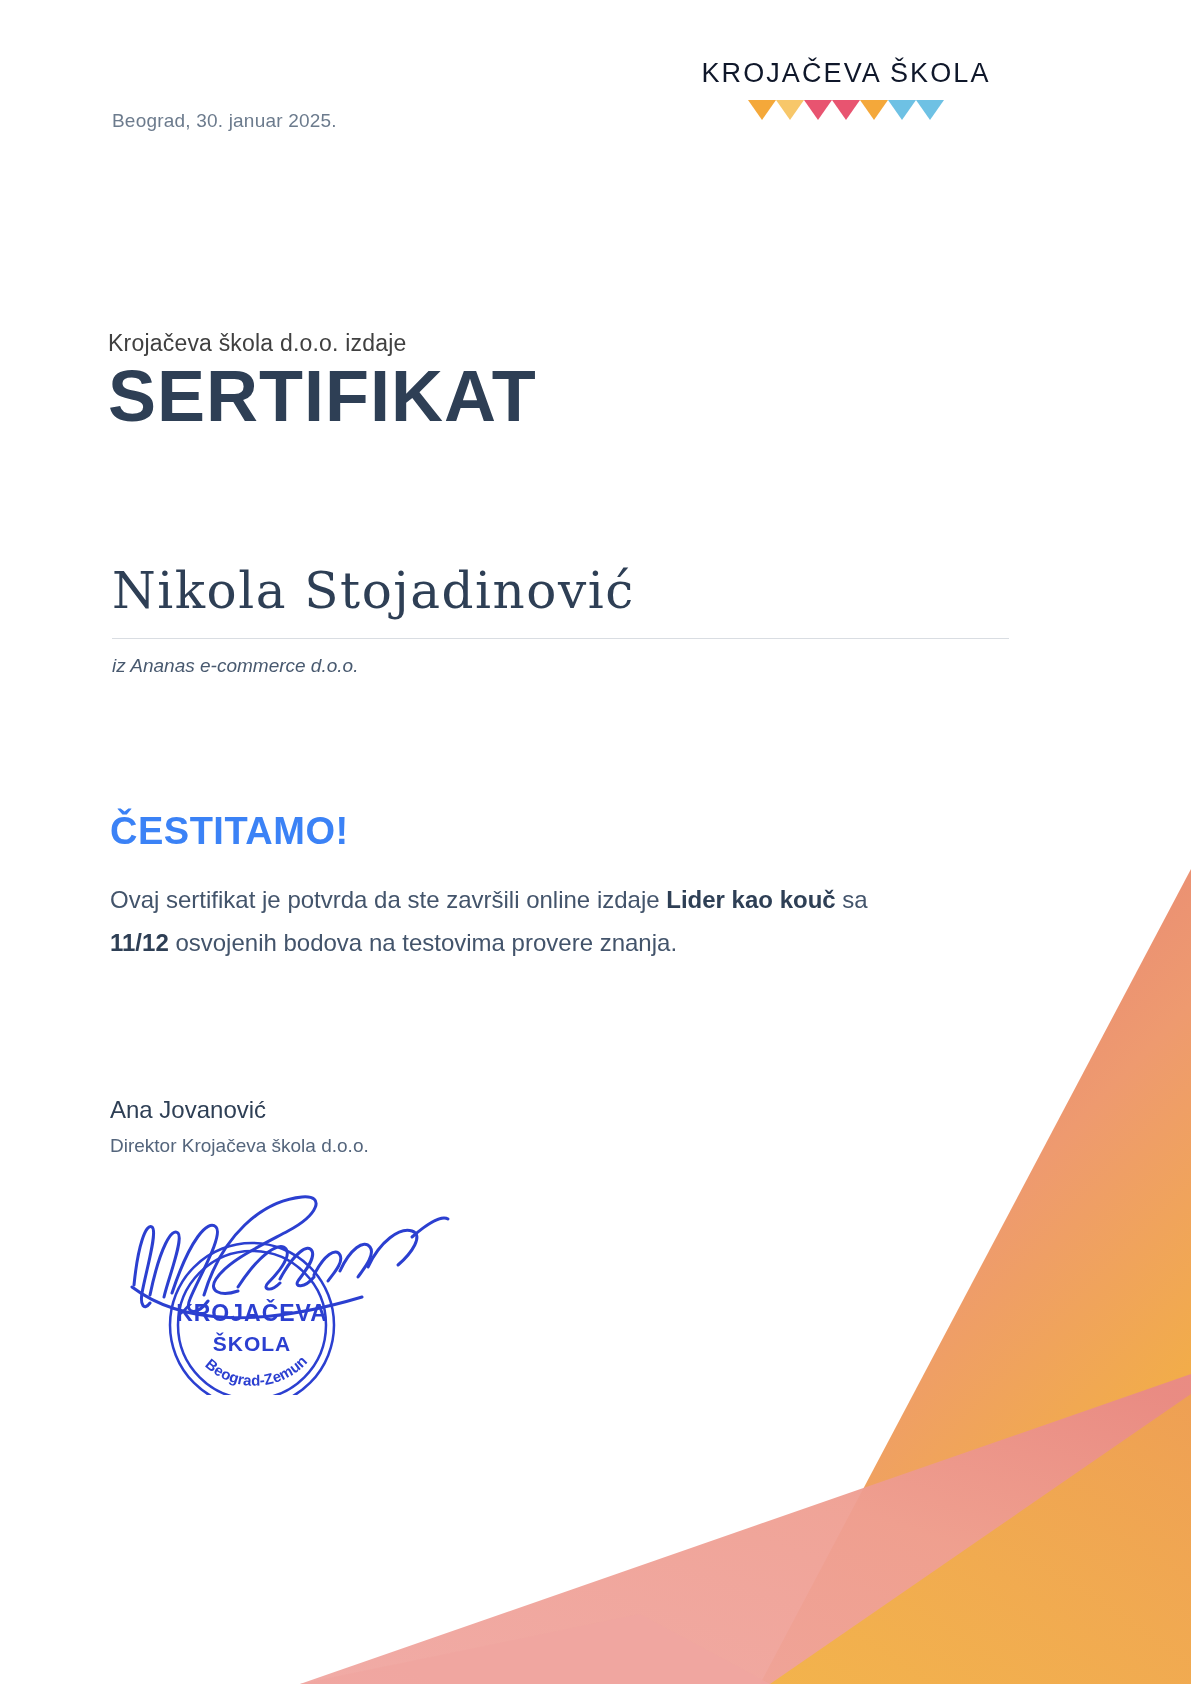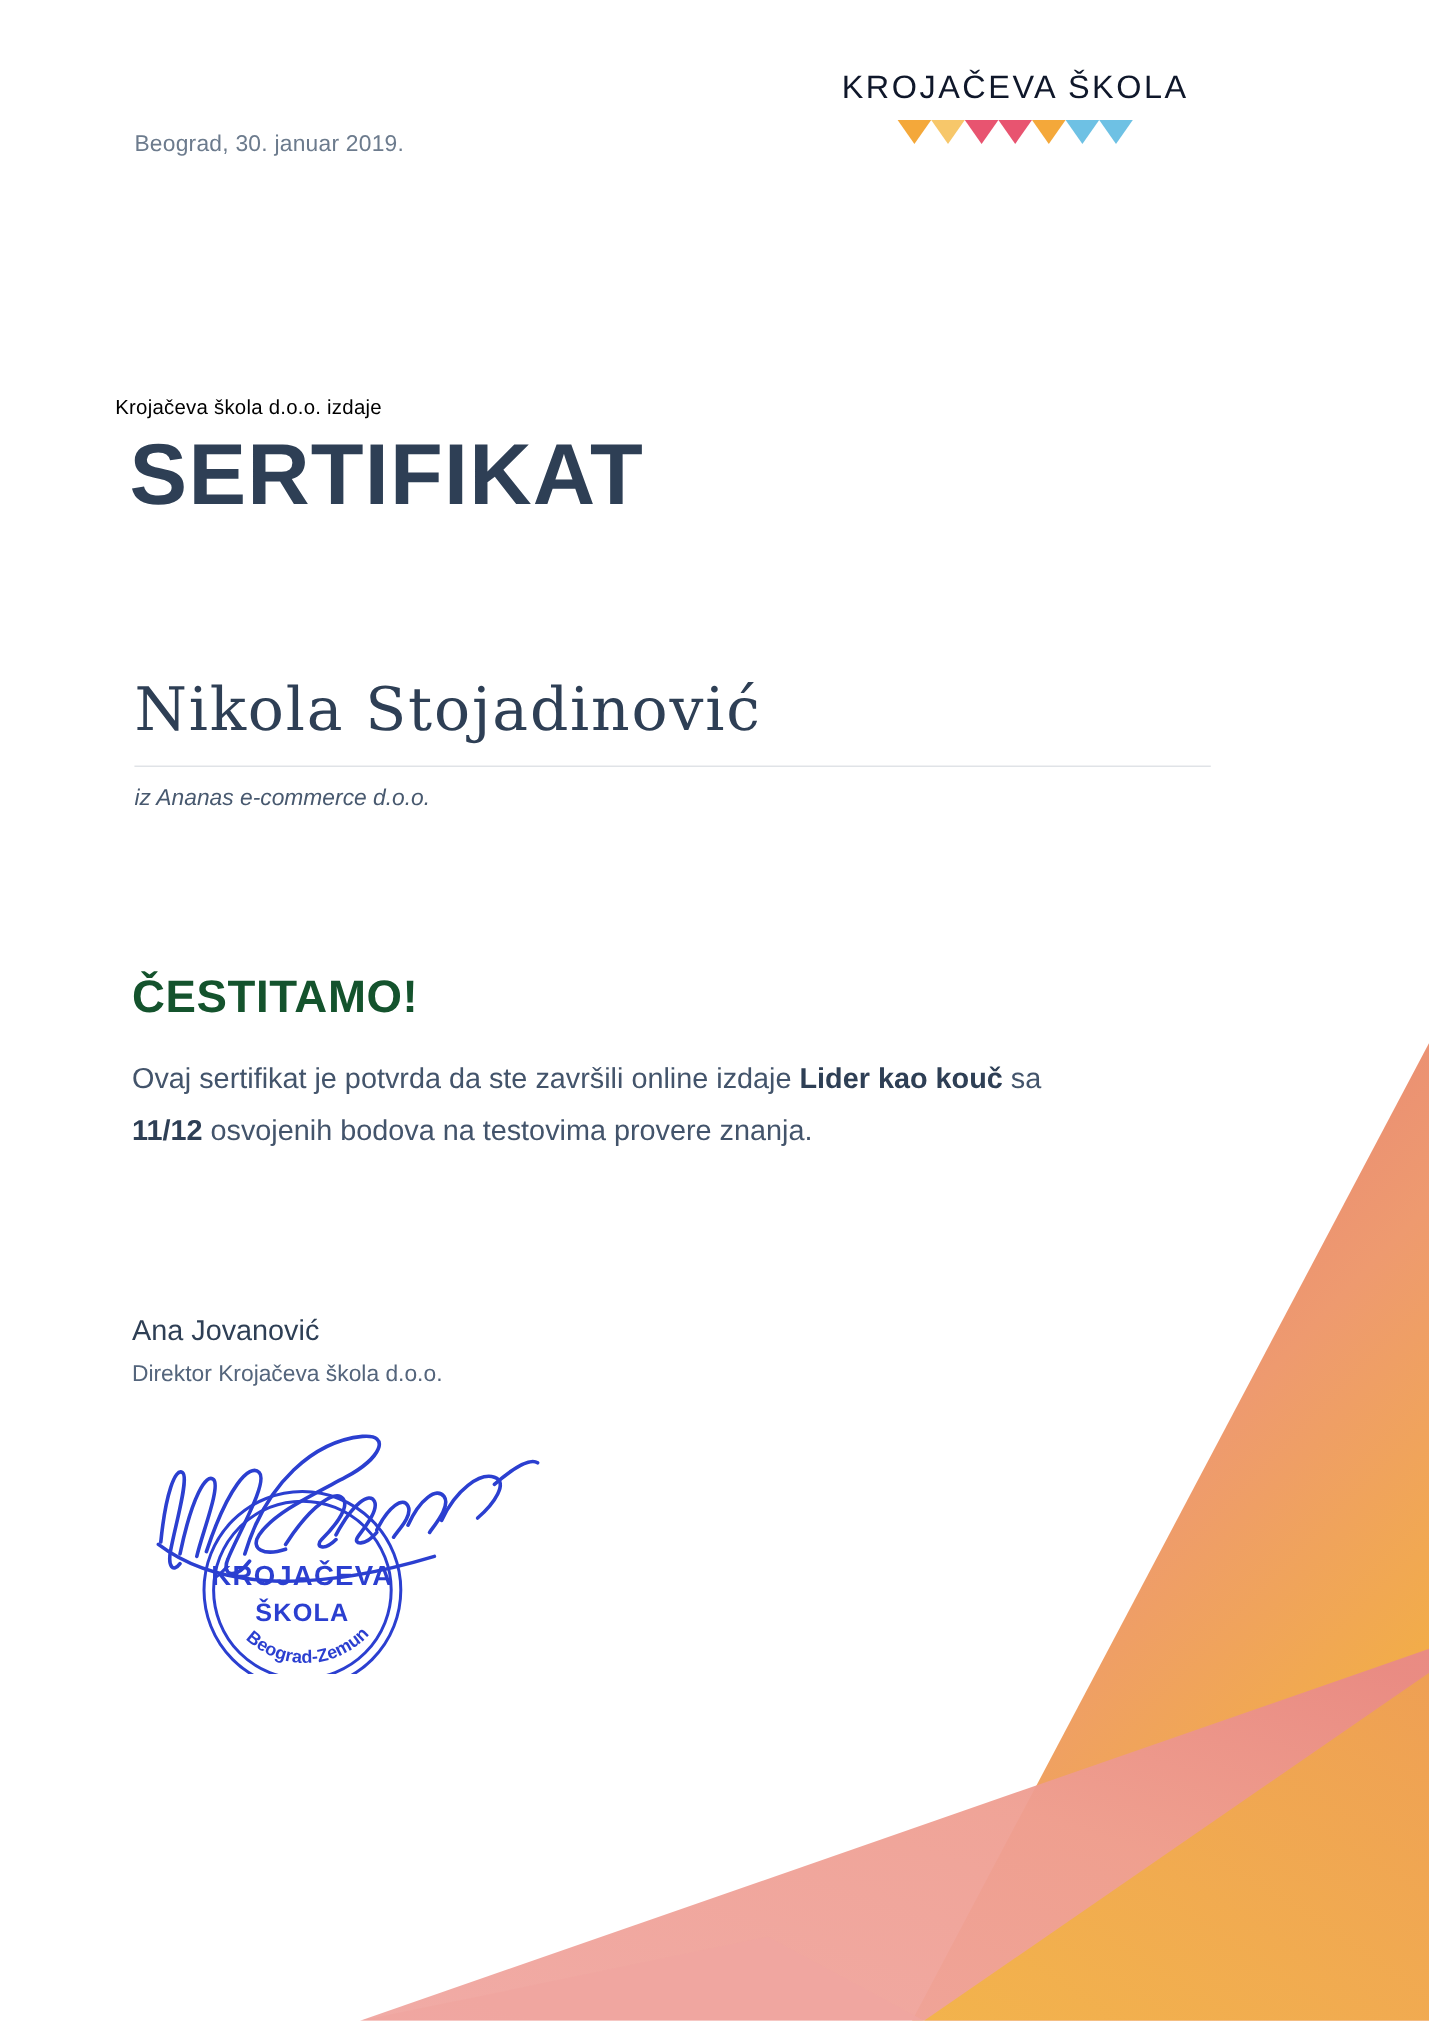--- a/index.html
+++ b/index.html
@@ -66,24 +66,24 @@
   .chev {
     width: 0;
     height: 0;
     border-left: 14px solid transparent;
     border-right: 14px solid transparent;
   }
 
   
   .issuer {
     position: absolute;
-    left: 96px;
+    left: 108px;
     top: 330px;
-    font-size: 17px;
-    color: #000000;
+    font-size: 23px;
+    color: #404040;
     letter-spacing: 0.2px;
   }
   .title {
     position: absolute;
     left: 108px;
     top: 355px;
     font-size: 72px;
     font-weight: bold;
     letter-spacing: 1px;
     color: #2e3f55;
@@ -115,21 +115,21 @@
     font-style: italic;
     color: #48596f;
   }
 
   .congrats {
     position: absolute;
     left: 110px;
     top: 810px;
     font-size: 38px;
     font-weight: bold;
-    color: #14532d;
+    color: #3b82f6;
     letter-spacing: 0.5px;
   }
   .body-text {
     position: absolute;
     left: 110px;
     top: 878px;
     width: 900px;
     font-size: 24px;
     line-height: 43px;
     color: #43546b;
@@ -187,21 +187,21 @@
   <polygon points="1191,135 1191,950 760,950" fill="url(#gradA)"></polygon>
 
   <polygon points="760,950 1191,950 1191,640 300,950" fill="url(#gradB)" opacity="0.95"></polygon>
 
   <polygon points="770,950 1191,950 1191,660" fill="url(#gradC)" opacity="0.9"></polygon>
 
   <polygon points="300,950 770,950 640,880" fill="#f0a6a0" opacity="0.85"></polygon>
 </svg>
 
 <div class="header">
-  <div class="date-line">Beograd, 30. januar 2019.</div>
+  <div class="date-line">Beograd, 30. januar 2025.</div>
 
   <div class="logo-block">
     <div class="logo-text">KROJAČEVA ŠKOLA</div>
     <div class="logo-chevrons">
       <span class="chev" style="border-top:20px solid #f4a83a;"></span>
       <span class="chev" style="border-top:20px solid #f7c76a;"></span>
       <span class="chev" style="border-top:20px solid #e85470;"></span>
       <span class="chev" style="border-top:20px solid #e85470;"></span>
       <span class="chev" style="border-top:20px solid #f4a83a;"></span>
       <span class="chev" style="border-top:20px solid #6ec1e4;"></span>

